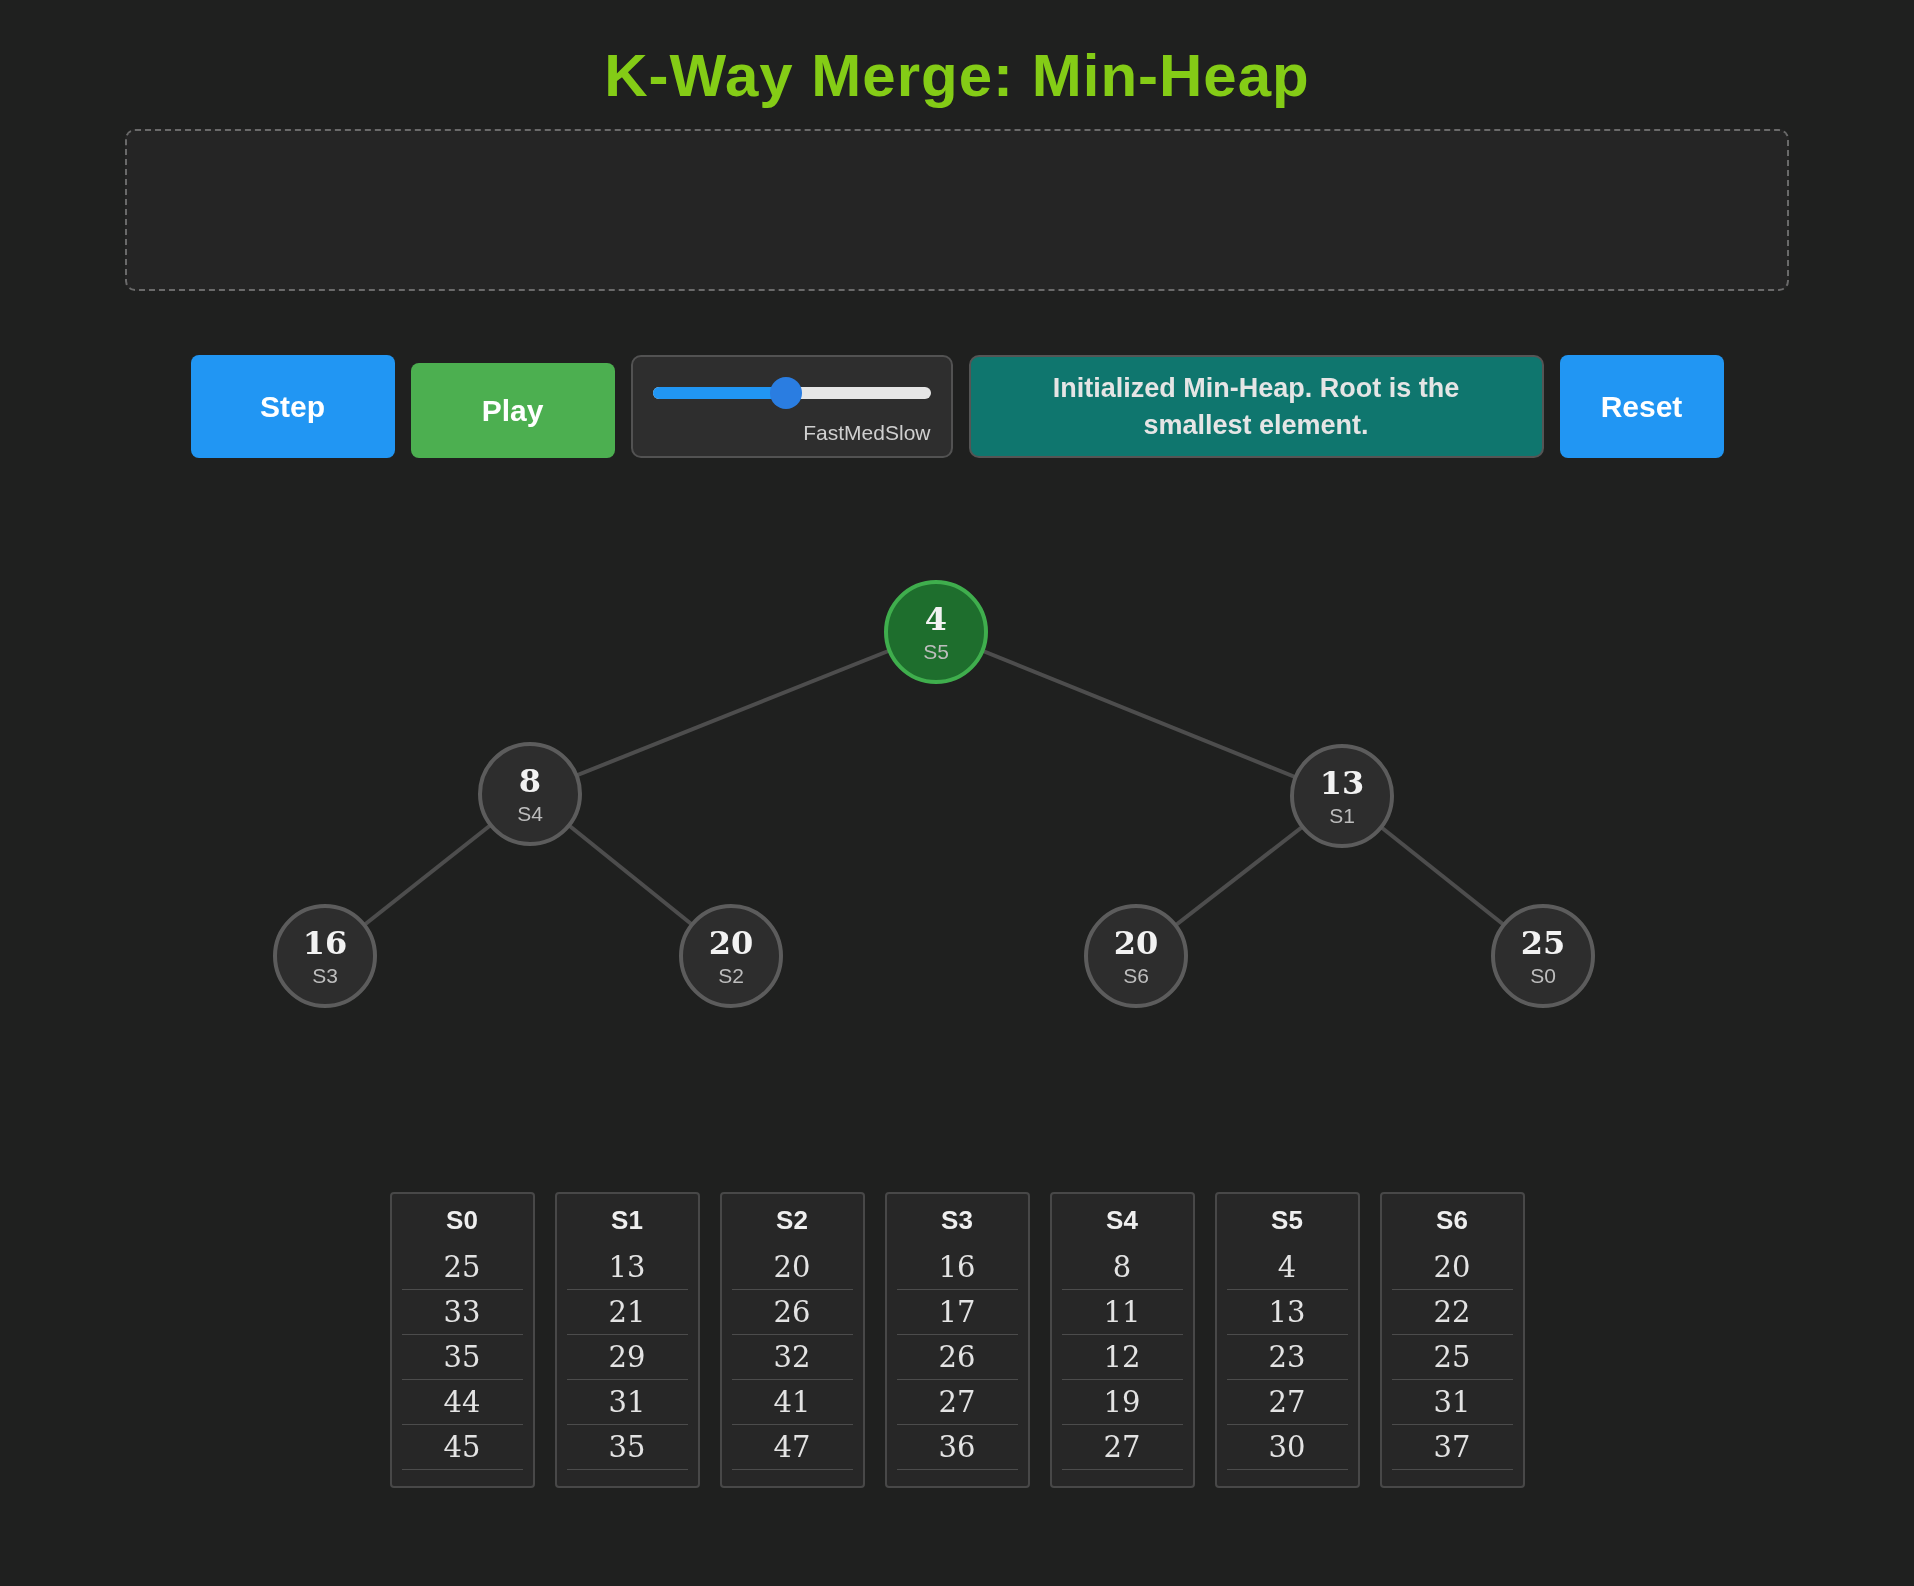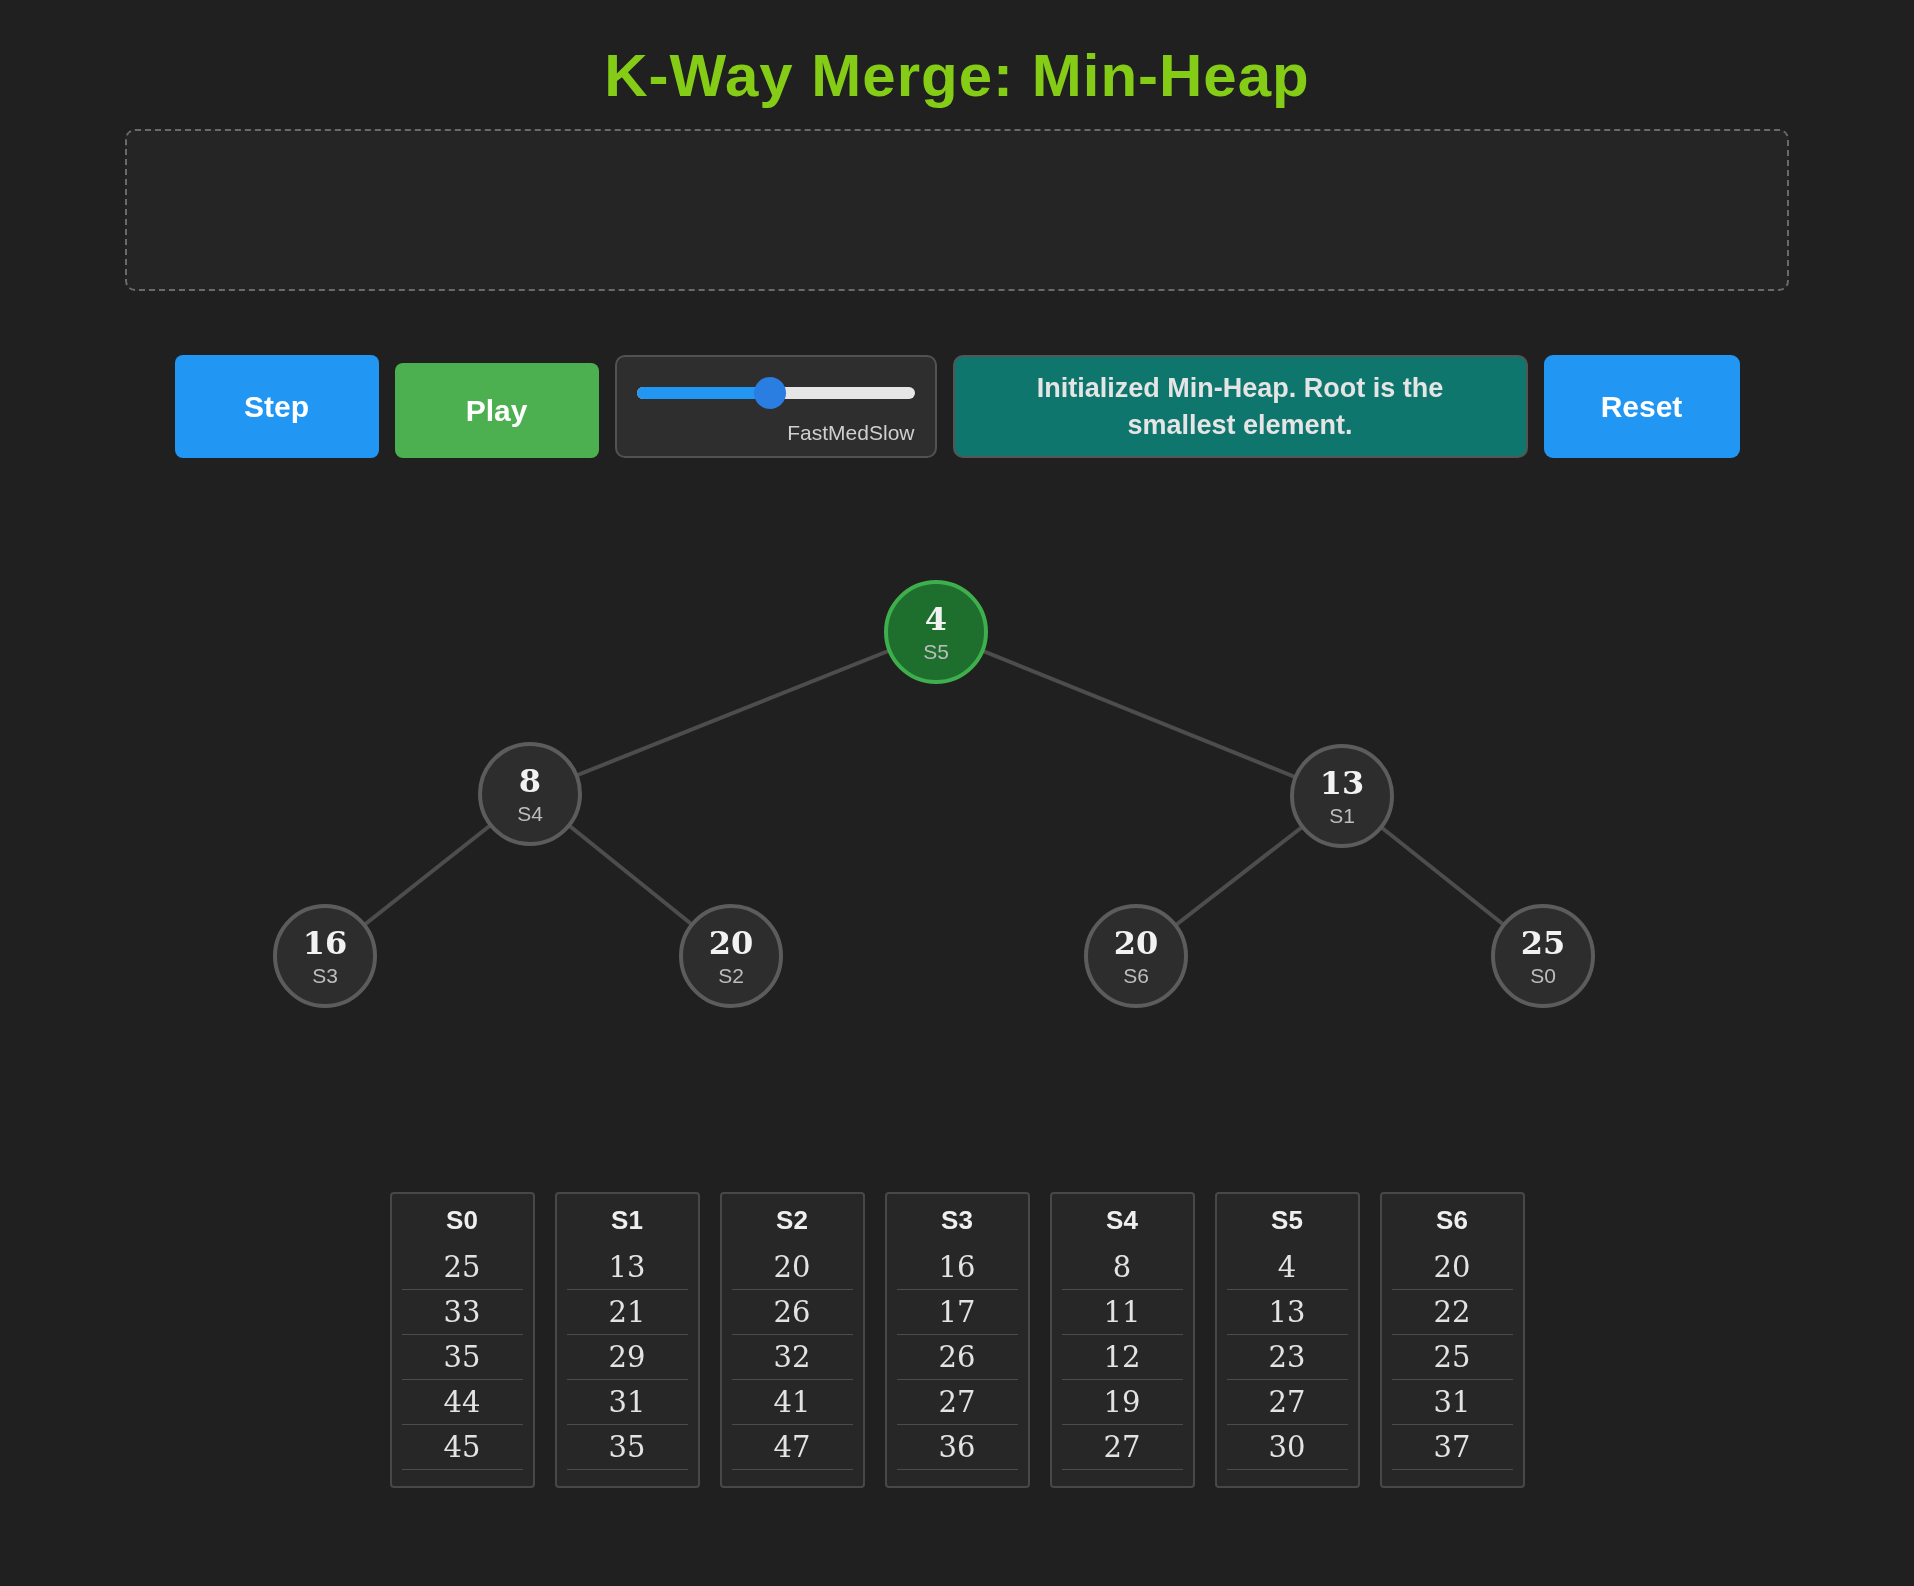--- a/index.html
+++ b/index.html
@@ -29,21 +29,21 @@
     display:flex;justify-content:center;align-items:stretch;gap:16px;
   }
   .btn{
     border:none;border-radius:8px;color:#ffffff;
     font-family:"Liberation Sans", sans-serif;font-size:30px;font-weight:bold;
     cursor:pointer;padding:0;
   }
   .btn.blue{background:#2196f3;}
   .btn.green{background:#4caf50;}
   .btn-step{width:204px;}
-  .btn-reset{width:196px;border-radius:9px;}
+  .btn-reset{width:164px;}
   .btn-play{width:204px;margin-top:8px;}
 
   .speed-panel{
     width:322px;box-sizing:border-box;
     background:#2e2e2e;border:2px solid #525252;border-radius:10px;
     padding:0 20px;
   }
   .slider{position:relative;margin-top:30px;height:12px;}
   .slider-track{
     position:relative;height:12px;border-radius:6px;background:#e6e6e6;

